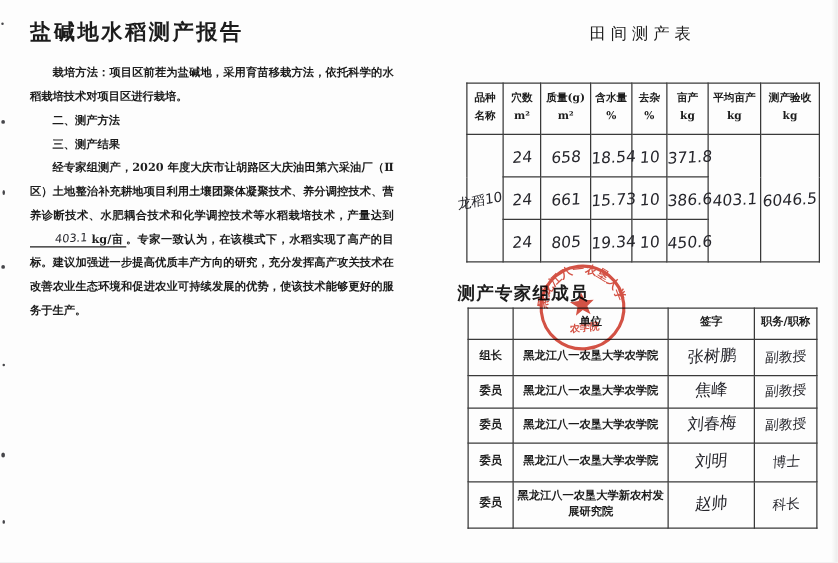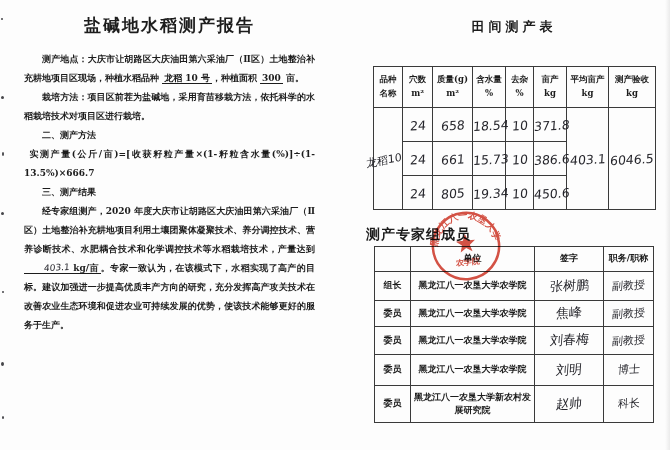--- a/index.html
+++ b/index.html
@@ -3,34 +3,34 @@
 <meta charset="utf-8">
 <style>
   html,body{margin:0;padding:0;background:#e8e8e8;}
   .shot{position:relative;width:670px;height:450px;background:#fdfdfd;overflow:hidden;
         font-family:"DejaVu Serif","Liberation Serif",serif;color:#1c1c1c;}
   .page{position:absolute;top:0;height:450px;background:#fdfdfd;}
   .page-left{left:0;width:335px;padding:10px 20px 0 24px;box-sizing:border-box;}
   .page-right{left:335px;width:335px;}
 
   
-  .doc-title{font-size:17px;font-weight:bold;text-align:center;letter-spacing:2px;margin:4px 0 13px 0;}
+  .doc-title{font-size:17px;font-weight:bold;letter-spacing:2px;margin:4px 0 13px 0;}
   .para,.heading,.formula{margin:0;font-size:9px;font-weight:bold;line-height:19px;text-align:justify;}
   .para{text-indent:2em;}
   .heading{text-indent:2em;}
   .formula{text-indent:0.6em;}
   .ul{border-bottom:1px solid #1c1c1c;padding:0 2px;}
 
   
   .hw{font-family:"DejaVu Sans","Liberation Sans",sans-serif;font-weight:500;color:#26262c;
       display:inline-block;transform:rotate(-3deg) skewX(-7deg);}
 
   
   .ft-title{position:absolute;left:38px;top:18px;width:282px;text-align:center;
-            font-size:13px;font-weight:bold;letter-spacing:4px;}
+            font-size:13px;font-weight:normal;letter-spacing:4px;}
   .ftable{position:absolute;left:38px;top:66px;width:282px;border-collapse:collapse;table-layout:fixed;}
   .ftable th,.ftable td{border:1px solid #3a3a3a;padding:0;text-align:center;vertical-align:middle;overflow:visible;}
   .ftable th{height:40px;font-size:8.5px;font-weight:bold;line-height:1.6;}
   .ftable td{height:33px;}
   .ftable .hw{font-size:12.5px;}
   .variety .hw{font-size:11px;transform:rotate(-10deg) skewX(-7deg);margin-left:-8px;}
 
   
   .exp-label{position:absolute;left:31px;top:226px;font-size:14px;font-weight:bold;letter-spacing:1px;}
   .etable{position:absolute;left:39px;top:246px;width:279px;border-collapse:collapse;table-layout:fixed;}
@@ -52,28 +52,26 @@
 </head>
 <body>
 
 <div class="shot">
 
   <div class="page page-left">
     <div class="doc-title">盐碱地水稻测产报告</div>
 
 
 
-    <p class="para"><span>测产地点：大庆市让胡路区大庆油田第六采油厂（Ⅱ区）土地整治补充耕地项目区现场，种植水稻品种</span> <span class="ul">龙稻 10 号</span><span>，种植面积</span> <span class="ul">300</span> <span>亩。</span></p>
 
     <p class="para">栽培方法：项目区前茬为盐碱地，采用育苗移栽方法，依托科学的水稻栽培技术对项目区进行栽培。</p>
 
     <p class="heading">二、测产方法</p>
 
 
-    <p class="formula">实测产量(公斤/亩)=[收获籽粒产量×(1-籽粒含水量(%)]÷(1-13.5%)×666.7</p>
 
     <p class="heading">三、测产结果</p>
 
     <p class="para"><span>经专家组测产，2020 年度大庆市让胡路区大庆油田第六采油厂（Ⅱ区）土地整治补充耕地项目利用土壤团聚体凝聚技术、养分调控技术、营养诊断技术、水肥耦合技术和化学调控技术等水稻栽培技术，产量达到</span><span class="ul"><span class="hw">403.1</span> <span>kg/亩</span></span><span>。专家一致认为，在该模式下，水稻实现了高产的目标。建议加强进一步提高优质丰产方向的研究，充分发挥高产攻关技术在改善农业生态环境和促进农业可持续发展的优势，使该技术能够更好的服务于生产。</span></p>
 
     <div class="speck" style="left:1px;top:18px;width:2px;height:2px;"></div>
     <div class="speck" style="left:1px;top:96px;width:3px;height:3px;"></div>
     <div class="speck" style="left:2px;top:152px;width:2px;height:4px;"></div>
     <div class="speck" style="left:1px;top:212px;width:3px;height:3px;"></div>
     <div class="speck" style="left:2px;top:291px;width:2px;height:2px;"></div>

